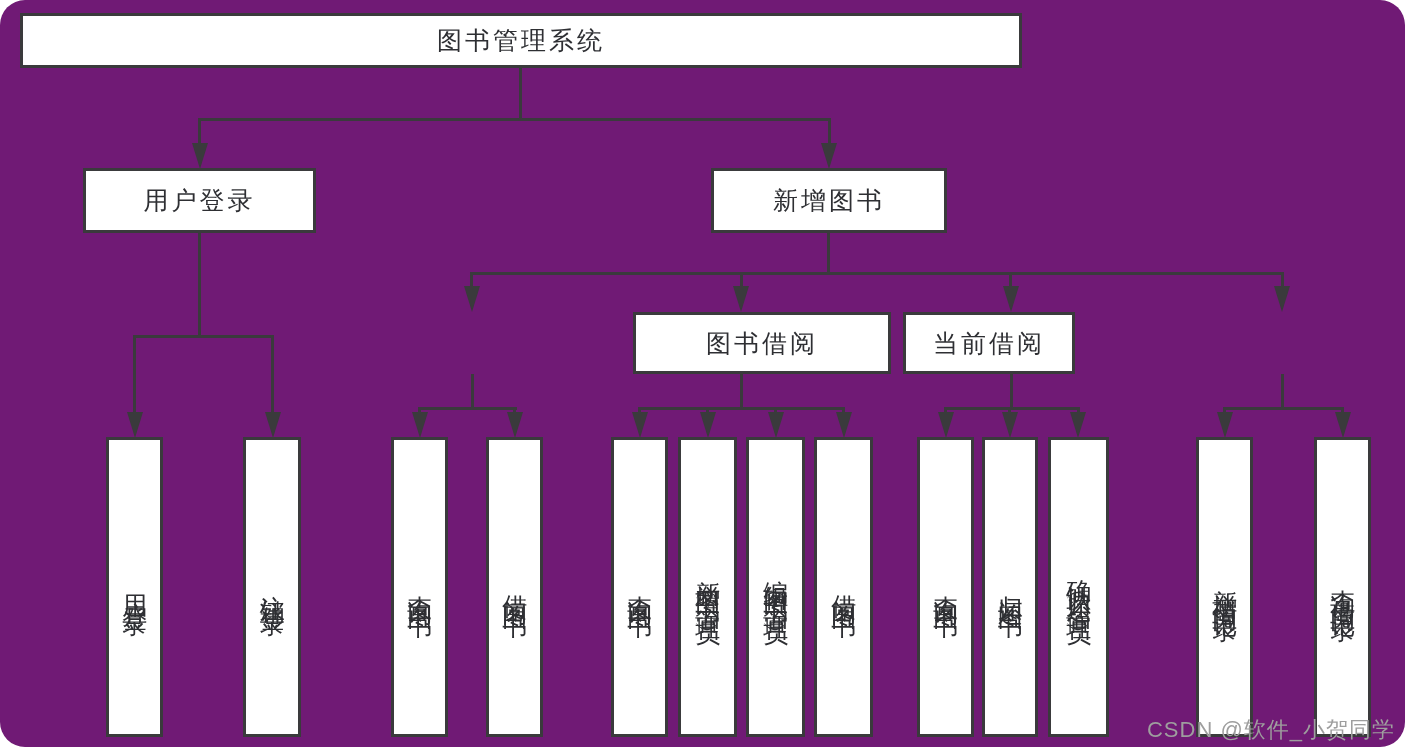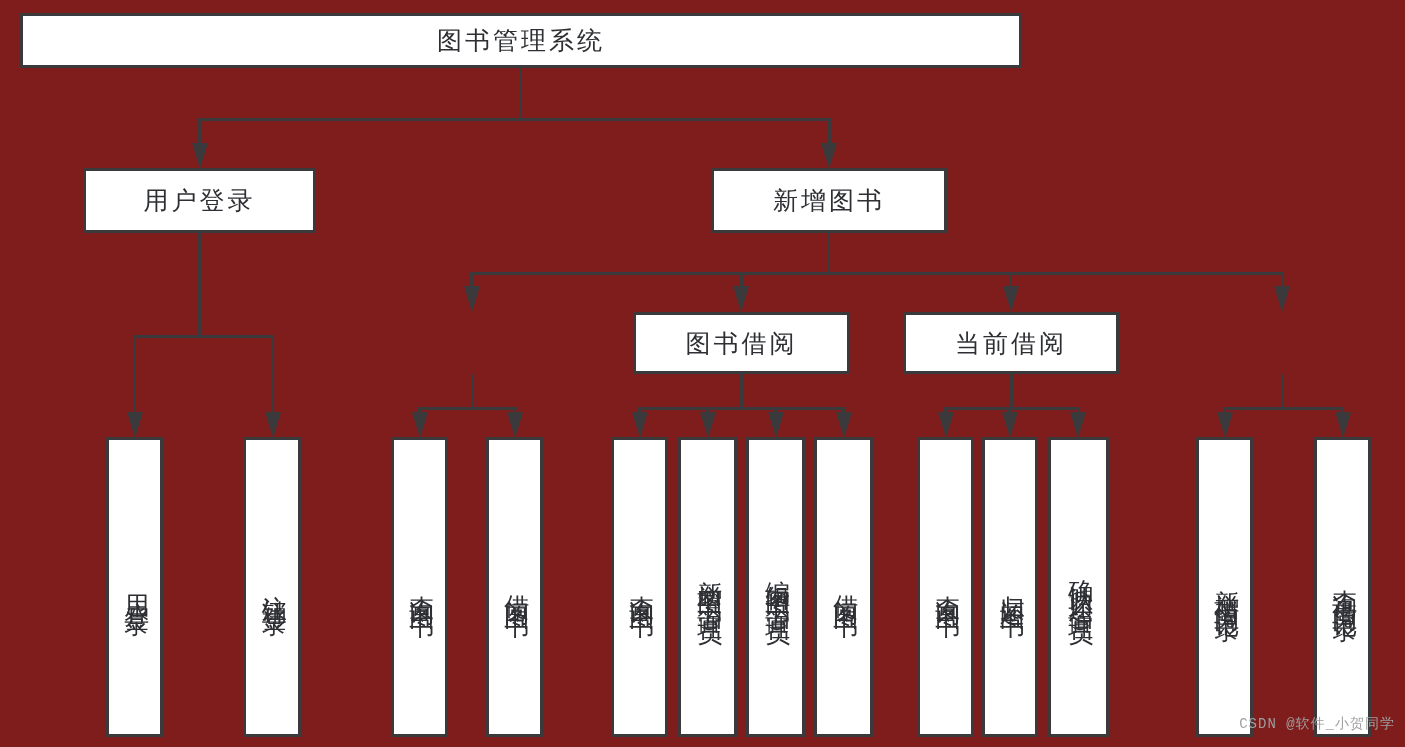--- a/index.html
+++ b/index.html
@@ -1,22 +1,23 @@
 <!DOCTYPE html>
 <html><head>
 <meta charset="utf-8">
 <style>
   html, body { margin: 0; padding: 0; background: #ffffff; }
   .stage {
     position: relative;
     width: 1405px;
     height: 747px;
-    background: #7f1d1d;
-    font-family: Liberation Mono, monospace;
+    background: #701a75;
+    font-family: Liberation Sans, sans-serif;
     overflow: hidden;
+    border-radius: 25px;
   }
   .node {
     position: absolute;
     box-sizing: border-box;
     border: 3px solid #3a3a3c;
     background: #ffffff;
     display: flex;
     align-items: center;
     justify-content: center;
     font-size: 25px;
@@ -49,21 +50,21 @@
     position: absolute;
     width: 0; height: 0;
     border-left: 8px solid transparent;
     border-right: 8px solid transparent;
     border-top: 26px solid #3a3a3c;
   }
   .watermark {
     position: absolute;
     right: 10px;
     top: 715px;
-    font-size: 14px;
+    font-size: 22px;
     letter-spacing: 1px;
     color: #9e9e9e;
     z-index: 10;
     white-space: nowrap;
     text-align: right;
   }
 </style>
 </head>
 <body>
 
@@ -98,24 +99,24 @@
   <div class="hline" style="left:470px; top:272px; width:813px; height:3px;"></div>
   <div class="vline" style="left:470px; top:272px; width:3px; height:16px;"></div>
   <div class="arrow" style="left:464px; top:286px;"></div>
   <div class="vline" style="left:740px; top:272px; width:3px; height:16px;"></div>
   <div class="arrow" style="left:733px; top:286px;"></div>
   <div class="vline" style="left:1009px; top:272px; width:3px; height:16px;"></div>
   <div class="arrow" style="left:1003px; top:286px;"></div>
   <div class="vline" style="left:1281px; top:272px; width:3px; height:16px;"></div>
   <div class="arrow" style="left:1274px; top:286px;"></div>
 
-  <div class="node" style="left:633px; top:312px; width:217px; height:62px;">
+  <div class="node" style="left:633px; top:312px; width:258px; height:62px;">
     <span>图书借阅</span>
   </div>
-  <div class="node" style="left:903px; top:312px; width:216px; height:62px;">
+  <div class="node" style="left:903px; top:312px; width:172px; height:62px;">
     <span>当前借阅</span>
   </div>
 
   <div class="vline" style="left:471px; top:374px; width:3px; height:33px;"></div>
   <div class="hline" style="left:418px; top:407px; width:99px; height:3px;"></div>
   <div class="vline" style="left:418px; top:407px; width:3px; height:10px;"></div>
   <div class="arrow" style="left:412px; top:412px;"></div>
   <div class="vline" style="left:513px; top:407px; width:3px; height:10px;"></div>
   <div class="arrow" style="left:507px; top:412px;"></div>
 

